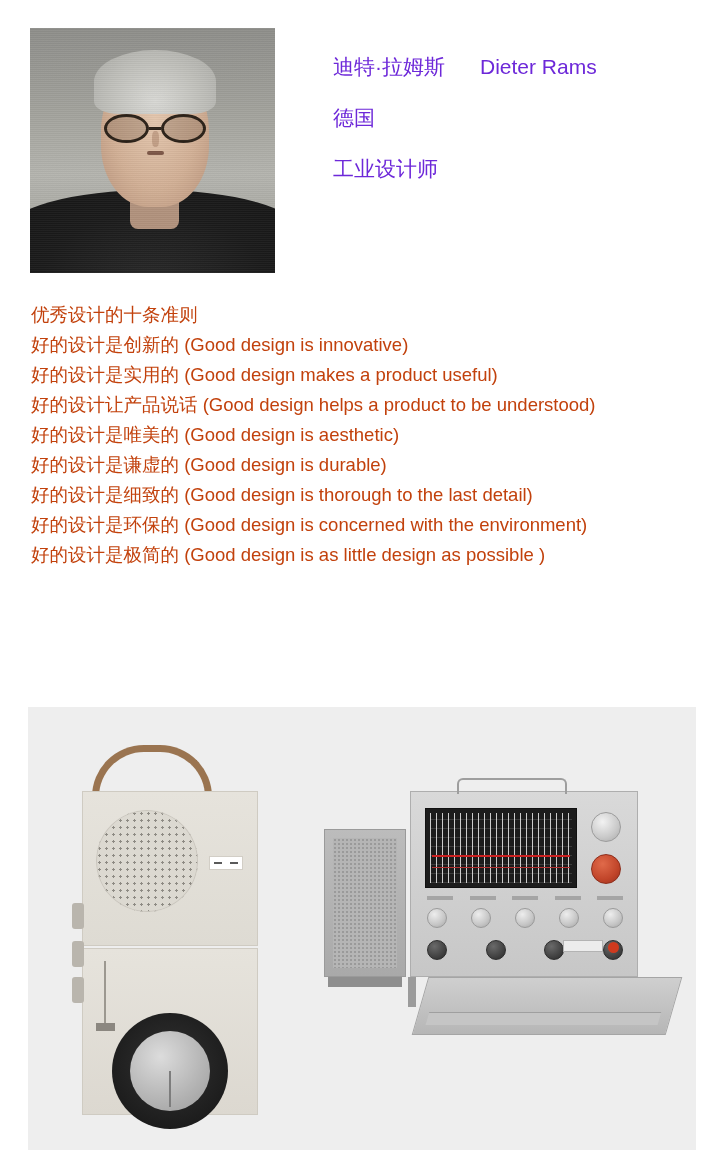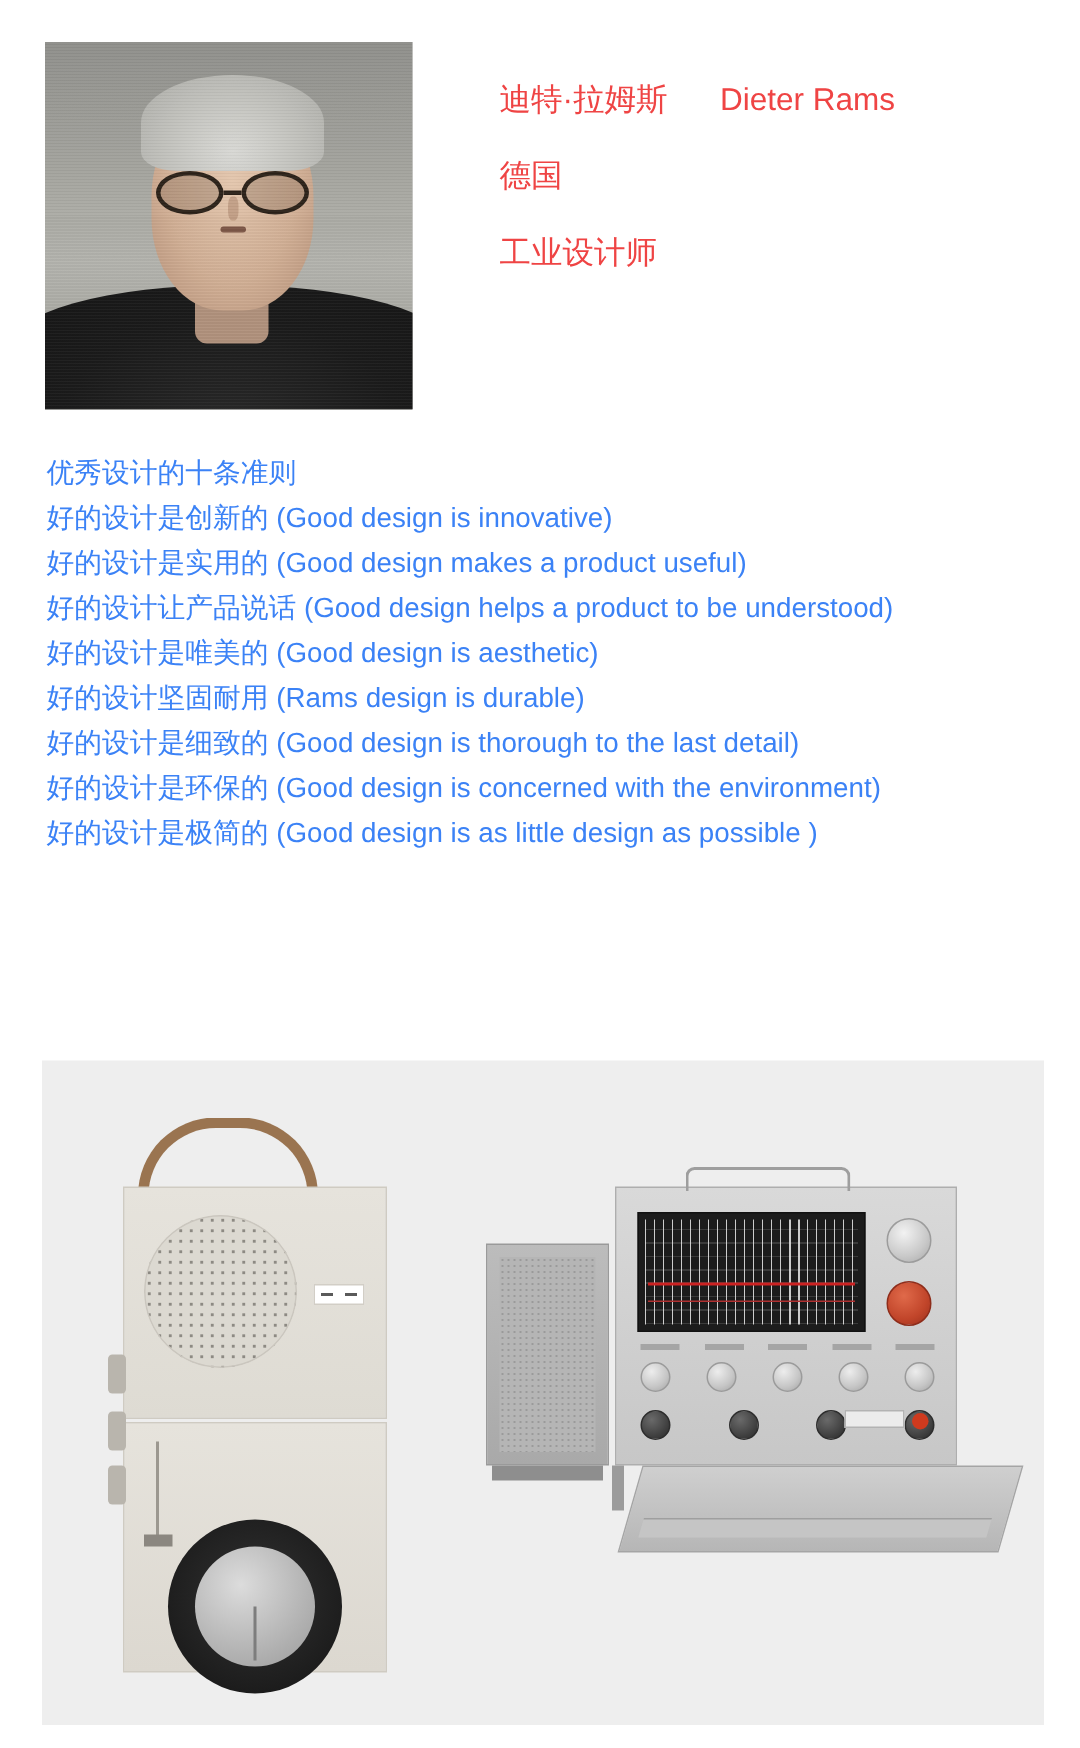--- a/index.html
+++ b/index.html
@@ -130,35 +130,35 @@
 
   .who {
     margin-left: 58px;
     padding-top: 28px;
   }
   .who .line {
     font-size: 21px;
     line-height: 1.05;
     margin-bottom: 29px;
     white-space: pre;
-    color: #ef4444;
+    color: #6d28d9;
   }
   .who .line:last-child { margin-bottom: 12px; }
 
   
   .principles {
     position: absolute;
     left: 31px;
     top: 300px;
     width: 680px;
   }
   .principles .p {
     font-size: 18.5px;
     line-height: 30px;
-    color: #3b82f6;
+    color: #c2410c;
     white-space: pre;
   }
 
   
   .panel {
     position: absolute;
     left: 28px;
     top: 707px;
     width: 668px;
     height: 443px;
@@ -507,21 +507,21 @@
     <div class="line">工业设计师</div>
   </div>
 </div>
 
 <div class="principles">
   <div class="p">优秀设计的十条准则</div>
   <div class="p">好的设计是创新的 (Good design is innovative)</div>
   <div class="p">好的设计是实用的 (Good design makes a product useful)</div>
   <div class="p">好的设计让产品说话 (Good design helps a product to be understood)</div>
   <div class="p">好的设计是唯美的 (Good design is aesthetic)</div>
-  <div class="p">好的设计坚固耐用 (Rams design is durable)</div>
+  <div class="p">好的设计是谦虚的 (Good design is durable)</div>
   <div class="p">好的设计是细致的 (Good design is thorough to the last detail)</div>
   <div class="p">好的设计是环保的 (Good design is concerned with the environment)</div>
   <div class="p">好的设计是极简的 (Good design is as little design as possible )</div>
 </div>
 
 <div class="panel">
 
   <div class="prod-left">
     <div class="handle"></div>
     <div class="body-top">

